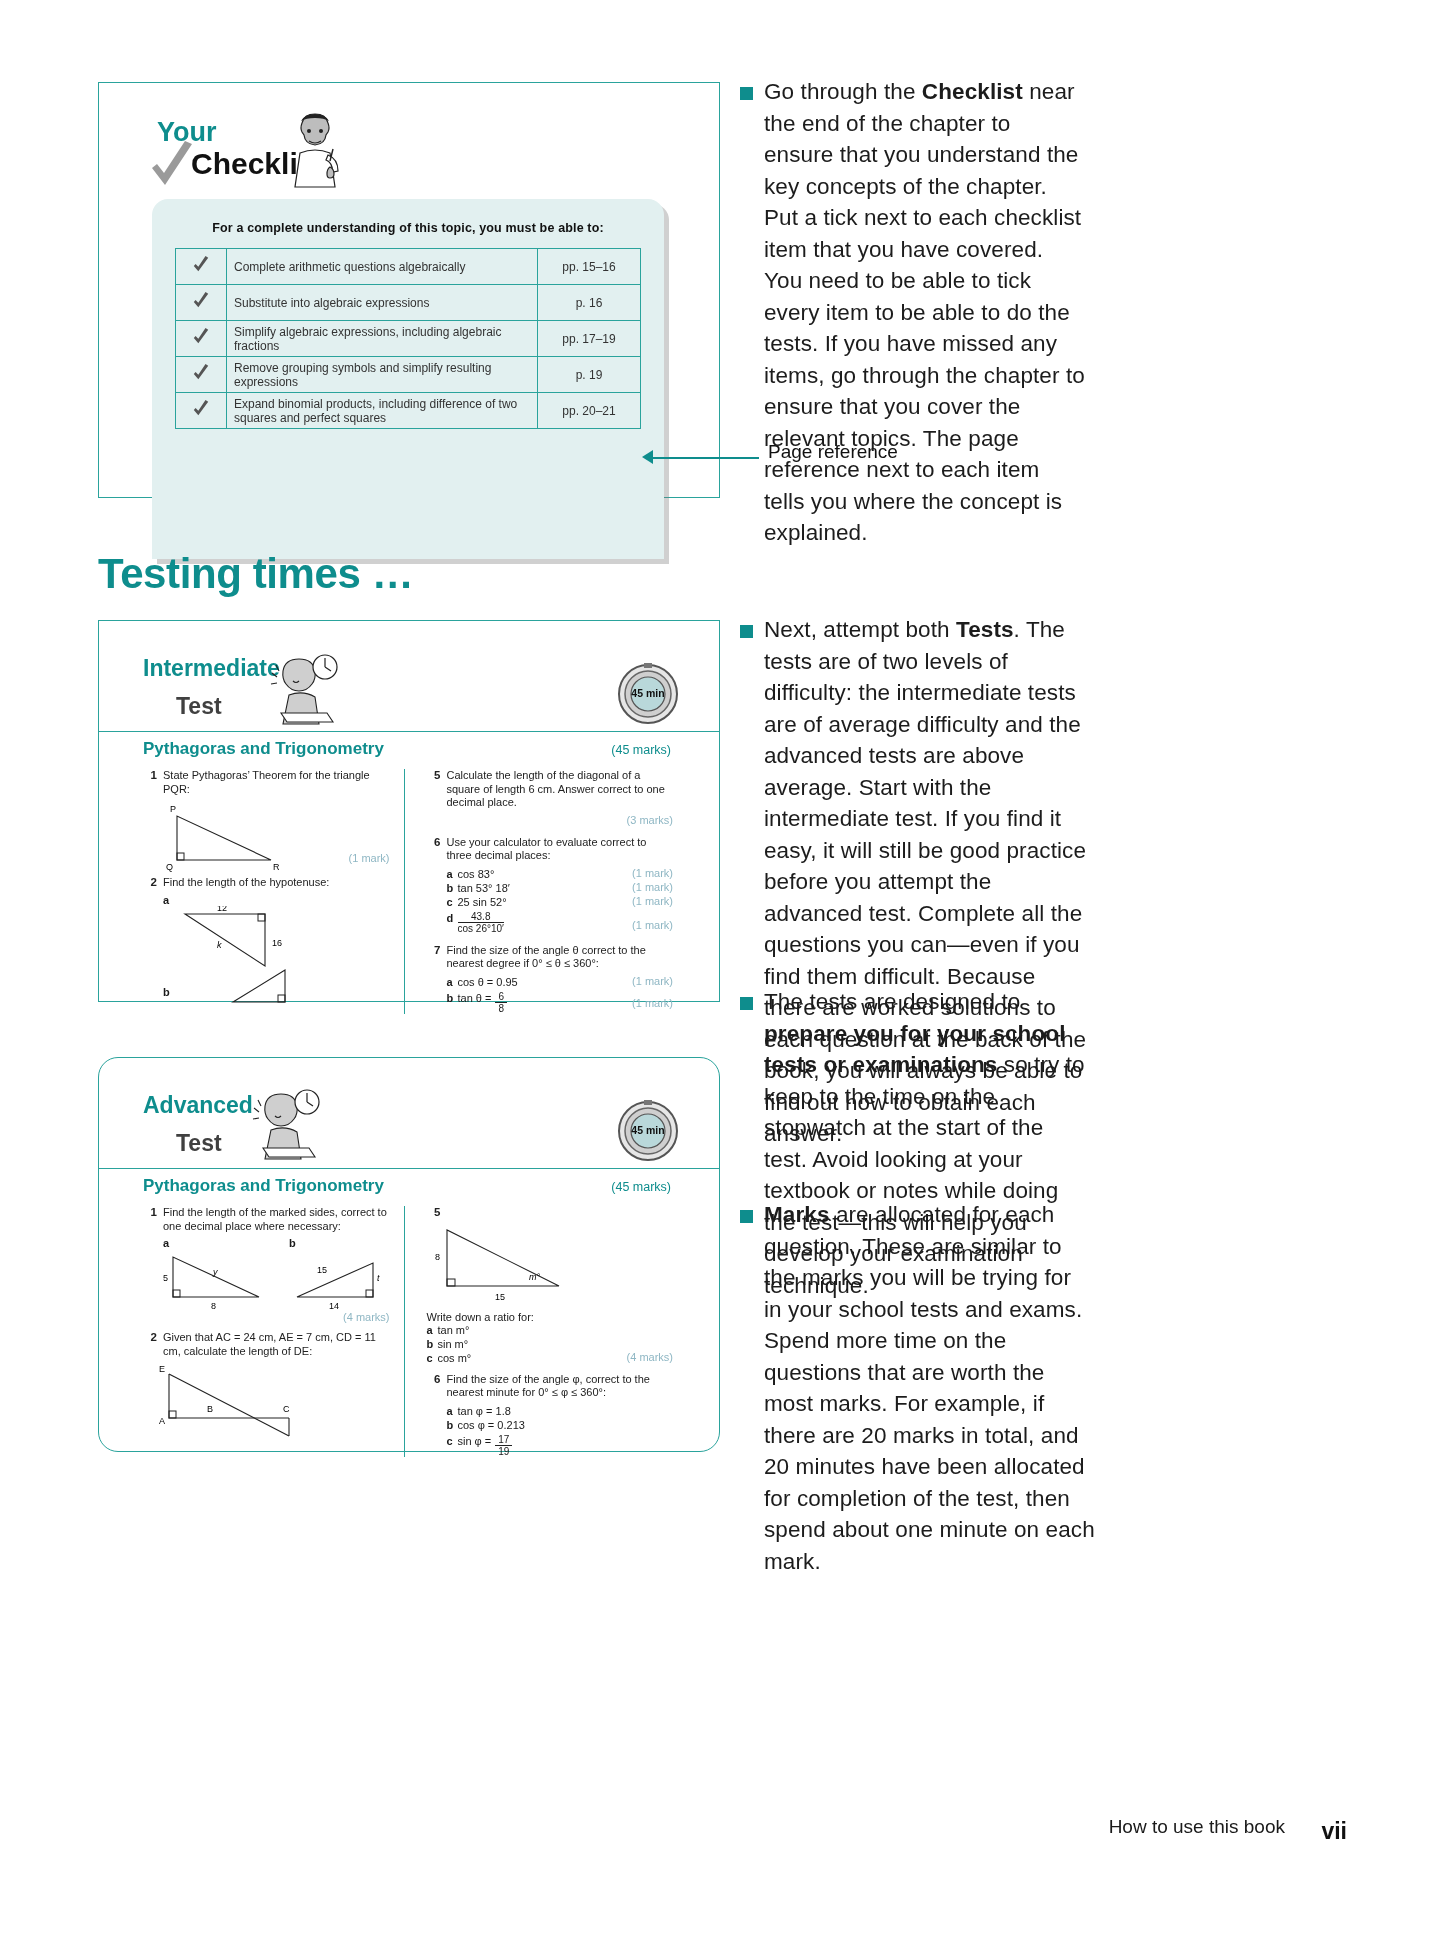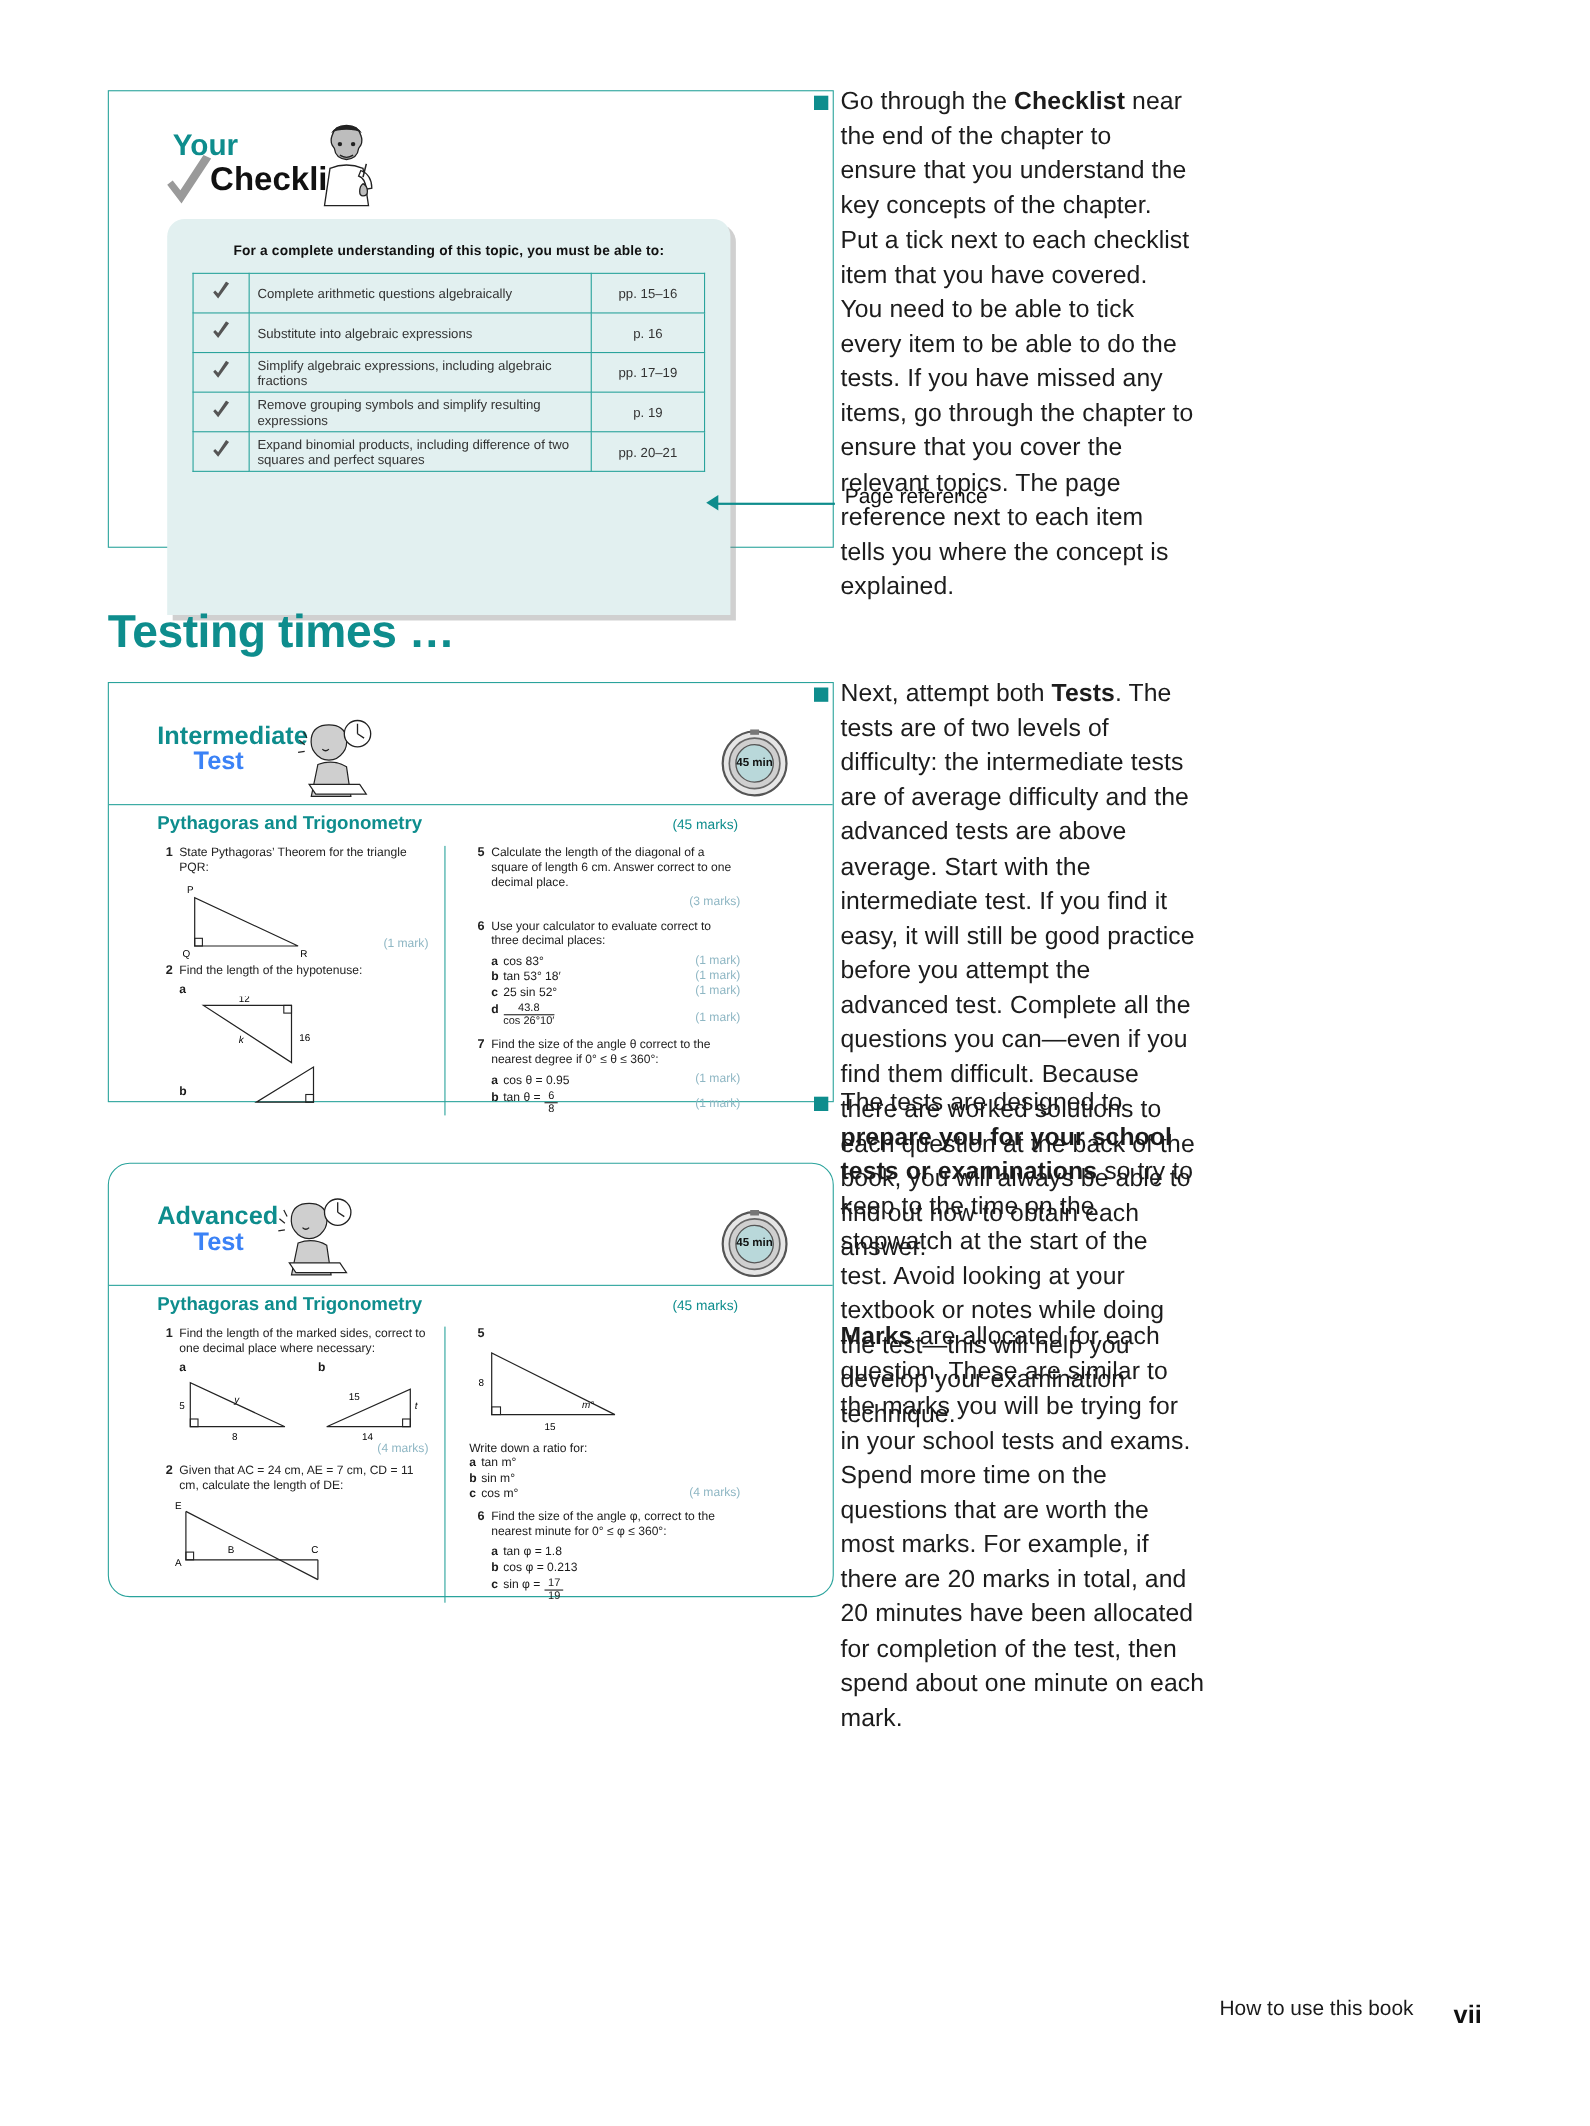--- a/index.html
+++ b/index.html
@@ -24,21 +24,21 @@
     letter-spacing:.1px;color:#1c1c1c;
   }
   .note b{font-weight:700;}
 
   .note2{position:absolute;left:740px;top:614px;width:350px;}
   .note3{position:absolute;left:740px;top:986px;width:350px;}
   .note4{position:absolute;left:740px;top:1199px;width:355px;}
 
   
   .fig-box{
-    position:absolute;border:1.5px solid #2aa39c;background:#fff;padding-left:38px;
+    position:absolute;border:1.5px solid #2aa39c;background:#fff;
   }
   #checklist-fig{left:98px;top:82px;width:620px;height:414px;}
 
   .your-checklist{position:absolute;left:50px;top:36px;}
   .your-word{
     font-size:27px;font-weight:700;color:#0e8d8d;line-height:1;
     margin-left:8px;
   }
   .checklist-word{
     font-size:30px;font-weight:700;color:#111;line-height:1;
@@ -89,21 +89,21 @@
     position:absolute;left:98px;top:550px;
     font-size:42px;font-weight:700;color:#0e8d8d;letter-spacing:-.4px;
   }
 
   
   #intermediate-fig{left:98px;top:620px;width:620px;height:380px;}
   #advanced-fig{left:98px;top:1057px;width:620px;height:393px;border-radius:20px;}
 
   .test-head{position:absolute;left:44px;top:36px;}
   .test-level{font-size:23px;font-weight:700;color:#0e8d8d;line-height:1;}
-  .test-word{font-size:23px;font-weight:700;color:#3b82f6;margin-left:33px;margin-top:0;line-height:1;}
+  .test-word{font-size:23px;font-weight:700;color:#404040;margin-left:33px;margin-top:15px;line-height:1;}
 
   .stopwatch{
     position:absolute;right:40px;top:42px;width:62px;height:62px;
   }
   .sw-text{
     position:absolute;left:0;top:24px;width:62px;text-align:center;
     font-size:10.5px;font-weight:700;color:#111;
   }
 
   .topic-row{

